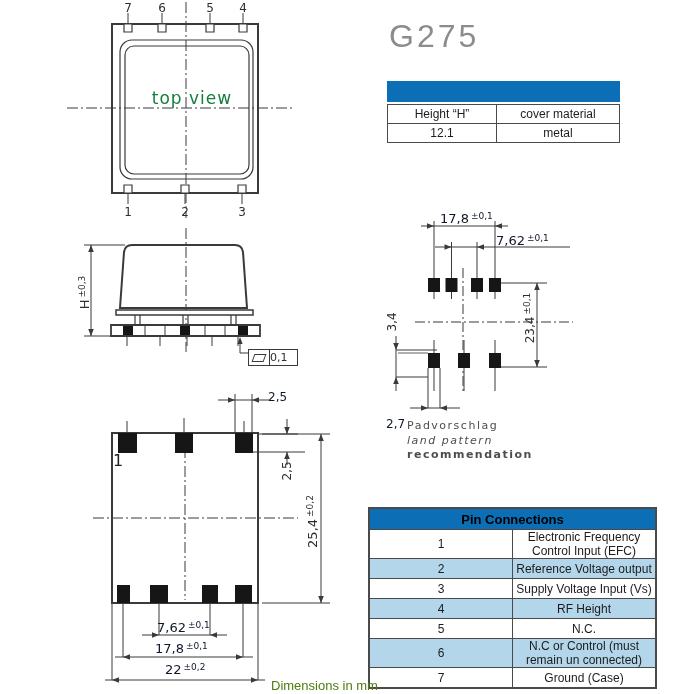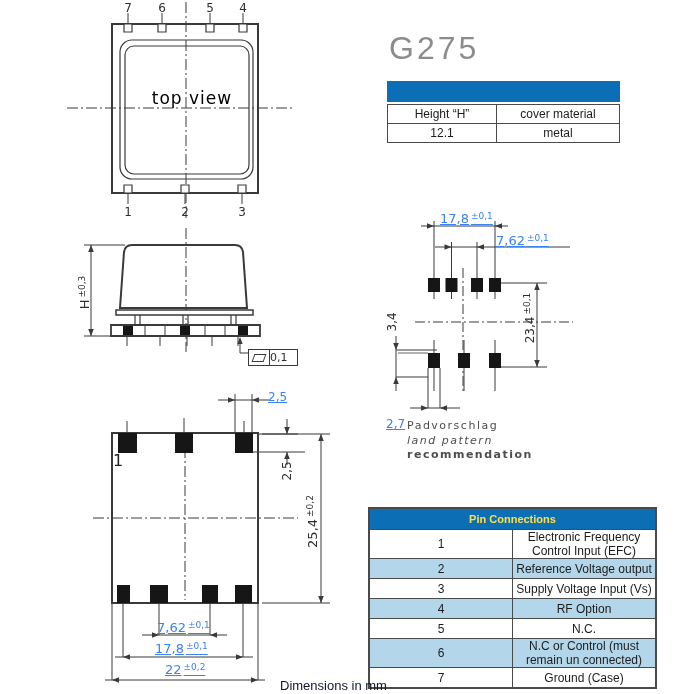--- a/index.html
+++ b/index.html
@@ -1,57 +1,57 @@
 <!DOCTYPE html>
 <html><head>
 <meta charset="utf-8">
 <style>
   html,body { margin:0; padding:0; background:#ffffff; }
   .stage { position:relative; width:689px; height:694px; background:#fff; overflow:hidden;
            font-family:"DejaVu Sans", sans-serif; }
   svg { position:absolute; overflow:visible; }
   svg * { vector-effect:non-scaling-stroke; }
 
-  .lbl { position:absolute; font:12px "DejaVu Sans",sans-serif; color:#3b82f6; white-space:nowrap;text-decoration:underline; }
+  .lbl { position:absolute; font:12px "DejaVu Sans",sans-serif; color:#0f172a; white-space:nowrap; }
   .lbl.big { font-size:13px; }
   .sup { font-size:9px; position:relative; top:-4px; margin-left:2px; }
   .vtext { position:absolute; transform:rotate(-90deg); transform-origin:center;
            white-space:nowrap; font:12px "DejaVu Sans",sans-serif; color:#2e2e2e; }
   .pinlbl { position:absolute; width:12px; text-align:center; font:12px "DejaVu Sans",sans-serif; color:#2e2e2e; }
 
-  .g275 { position:absolute; left:389px; top:30px; font:32px "Liberation Sans",sans-serif;
+  .g275 { position:absolute; left:389px; top:18px; font:32px "Liberation Sans",sans-serif;
           color:#8c8c8c; letter-spacing:3px; }
 
   .topview-caption { position:absolute; left:148px; top:88px; width:88px; text-align:center;
-          font:17px "DejaVu Sans",sans-serif; color:#000000; letter-spacing:1px; }
+          font:17px "DejaVu Sans",sans-serif; color:#15803d; letter-spacing:1px; }
 
   .spec-band { position:absolute; left:387px; top:81px; width:233px; height:21px; background:#0c6fb6; }
   .spec-table { position:absolute; left:387px; top:104px; width:233px; border-collapse:collapse;
           table-layout:fixed; font:12px "Liberation Sans",sans-serif; color:#1c1c1c; background:#fff; }
   .spec-table td { border:1.5px solid #4a4a4a; height:18px; text-align:center; padding:0; }
   .spec-table .c1 { width:108px;margin-top:8px; }
 
   .pin-table { position:absolute; left:368px; top:507px; width:289px; border-collapse:collapse;
           table-layout:fixed; font:12px "Liberation Sans",sans-serif; color:#1c1c1c; background:#fff;
           border:2px solid #4a4a4a; }
-  .pin-table th { background:#0c6fb6; color:#fde047; font-weight:bold; font-size:11px; height:20px;
+  .pin-table th { background:#0c6fb6; color:#000000; font-weight:bold; font-size:13px; height:20px;
           border:1.5px solid #4a4a4a; padding:0; text-align:center; }
   .pin-table td { border:1.5px solid #4a4a4a; height:19px; text-align:center; padding:0; }
   .pin-table .c1 { width:55px; }
   .pin-table tbody tr:nth-child(even) td { background:#b3d6ea; }
 
   .flat-frame { position:absolute; left:248px; top:349px; width:48px; height:15px;
           border:1.2px solid #3a3a3a; display:flex; align-items:center; background:#fff; }
   .flat-cell1 { width:20px; height:100%; border-right:1.2px solid #3a3a3a;
           display:flex; align-items:center; justify-content:center; }
   .flat-para { width:10px; height:6px; border:1.1px solid #3a3a3a; transform:skewX(-20deg); }
   .flat-cell2 { flex:1; font:11px "DejaVu Sans",sans-serif; color:#2e2e2e; }
 
   .lp-cap { position:absolute; font:11px "DejaVu Sans",sans-serif; letter-spacing:1.5px; color:#4d4d4d; }
-  .footer-note { position:absolute; left:280px; top:678px; font:13px "Liberation Sans",sans-serif; color:#0f172a; }
+  .footer-note { position:absolute; left:271px; top:678px; font:13px "Liberation Sans",sans-serif; color:#4d7c0f; }
   .one-marker { position:absolute; left:113px; top:451px; font:16px "DejaVu Sans",sans-serif; color:#222; }
 </style>
 </head>
 <body>
 
 <div class="stage">
 
   <svg style="left:60px; top:0;" width="250" height="220" viewBox="0 0 250 220">
     <g stroke="#3a3a3a" fill="none">
       <line x1="126" y1="2" x2="126" y2="218" stroke-width="1" stroke-dasharray="11 3 2 3"></line>
@@ -310,21 +310,21 @@
       <tr>
         <td class="c1">2</td>
         <td>Reference Voltage output</td>
       </tr>
       <tr>
         <td class="c1">3</td>
         <td>Supply Voltage Input (Vs)</td>
       </tr>
       <tr>
         <td class="c1">4</td>
-        <td>RF Option</td>
+        <td>RF Height</td>
       </tr>
       <tr>
         <td class="c1">5</td>
         <td>N.C.</td>
       </tr>
       <tr>
         <td class="c1">6</td>
         <td>N.C or Control (must remain un connected)</td>
       </tr>
       <tr>

